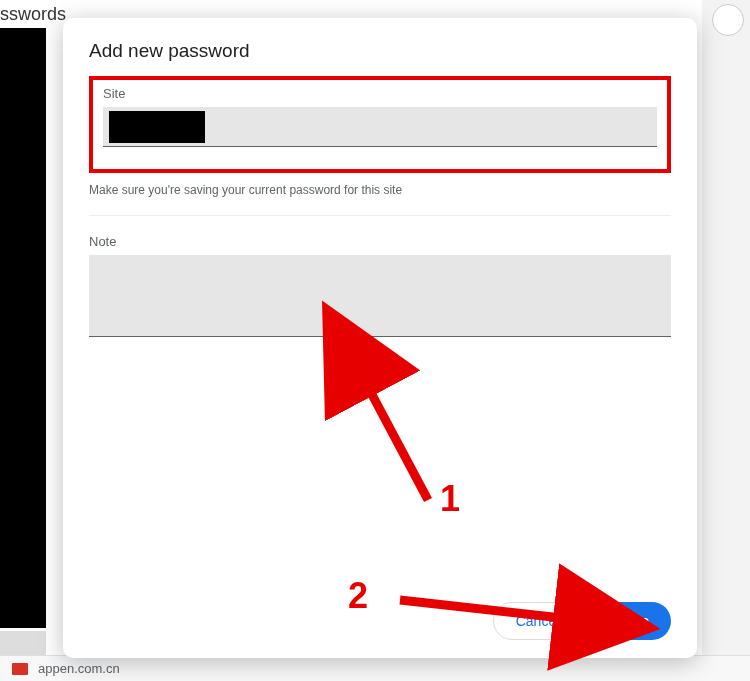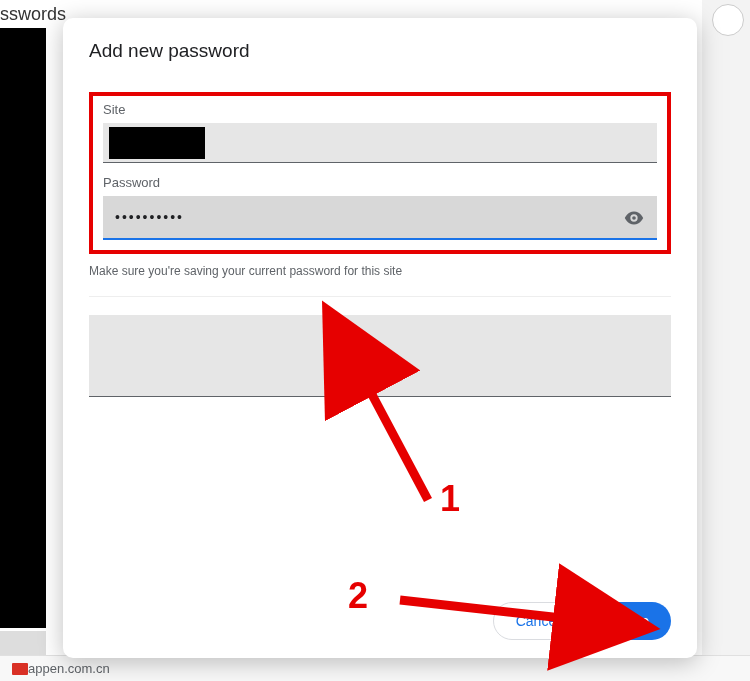--- a/index.html
+++ b/index.html
@@ -25,21 +25,21 @@
   }
   .bg-gray {
     position: absolute; bottom: 0; left: 0;
     width: 46px; height: 50px; background: #ddd;
   }
   .bg-footer {
     position: absolute; bottom: 0; left: 0; right: 0;
     height: 26px; background: #f8f8f8;
     border-top: 1px solid #e0e0e0;
     display: flex; align-items: center;
-    padding-left: 12px; 
+    padding-left: 12px; gap: 10px;
     font-size: 13px; color: #5f6368;
   }
   .bg-footer .fav {
     width: 16px; height: 12px; background: #d93025;
     border-radius: 1px;
   }
   .bg-right {
     position: absolute; top: 0; right: 0; width: 48px; bottom: 26px;
     background: #f3f3f3;
   }
@@ -52,21 +52,21 @@
     position: absolute;
     left: 63px; top: 18px;
     width: 634px; height: 640px;
     background: #fff;
     border-radius: 10px;
     box-shadow: 0 4px 24px rgba(0,0,0,0.25);
     padding: 22px 26px 18px 26px;
   }
   .modal-title {
     font-size: 19px; color: #202124; font-weight: 400;
-    margin-bottom: 30px;
+    margin-bottom: 14px;
   }
   .highlight-box {
     border: 4px solid #e60000;
     padding: 6px 10px 10px 10px;
     margin-bottom: 10px;
   }
   .field { margin-bottom: 12px; }
   .field-label {
     font-size: 13px; color: #5f6368;
     margin-bottom: 6px;
@@ -163,37 +163,27 @@
   <div class="highlight-box">
     <div class="field">
       <div class="field-label">Site</div>
       <div class="input-row">
         <input class="input" type="text" value="" style="">
         <div class="redact"></div>
       </div>
     </div>
 
 
-    <div class="field" style="margin-bottom:0">
-      <div class="field-label">Password</div>
-      <div class="input-row">
-        <input class="input tall focused" type="text" style="letter-spacing: 2px;" value="••••••••••">
-        <span class="eye" title="Show password">
-          <svg viewBox="0 0 24 24" fill="currentColor">
-              <path d="M12 5c-7 0-10 7-10 7s3 7 10 7 10-7 10-7-3-7-10-7zm0 11a4 4 0 1 1 0-8 4 4 0 0 1 0 8zm0-6a2 2 0 1 0 0 4 2 2 0 0 0 0-4z"></path>
-            </svg>
-        </span>
-      </div>
-    </div>
   </div>
 
   <div class="helper">Make sure you're saving your current password for this site</div>
   <hr class="divider">
 
   <div class="field">
+    <div class="field-label">Note</div>
     <textarea class="textarea" style=""></textarea>
   </div>
 
   <div class="buttons">
     <button class="btn btn-cancel">Cancel</button>
     <button class="btn btn-save">Save</button>
   </div>
 </div>
 
 <svg class="arrow anno" style="left:0;top:0;width:750px;height:681px;">

